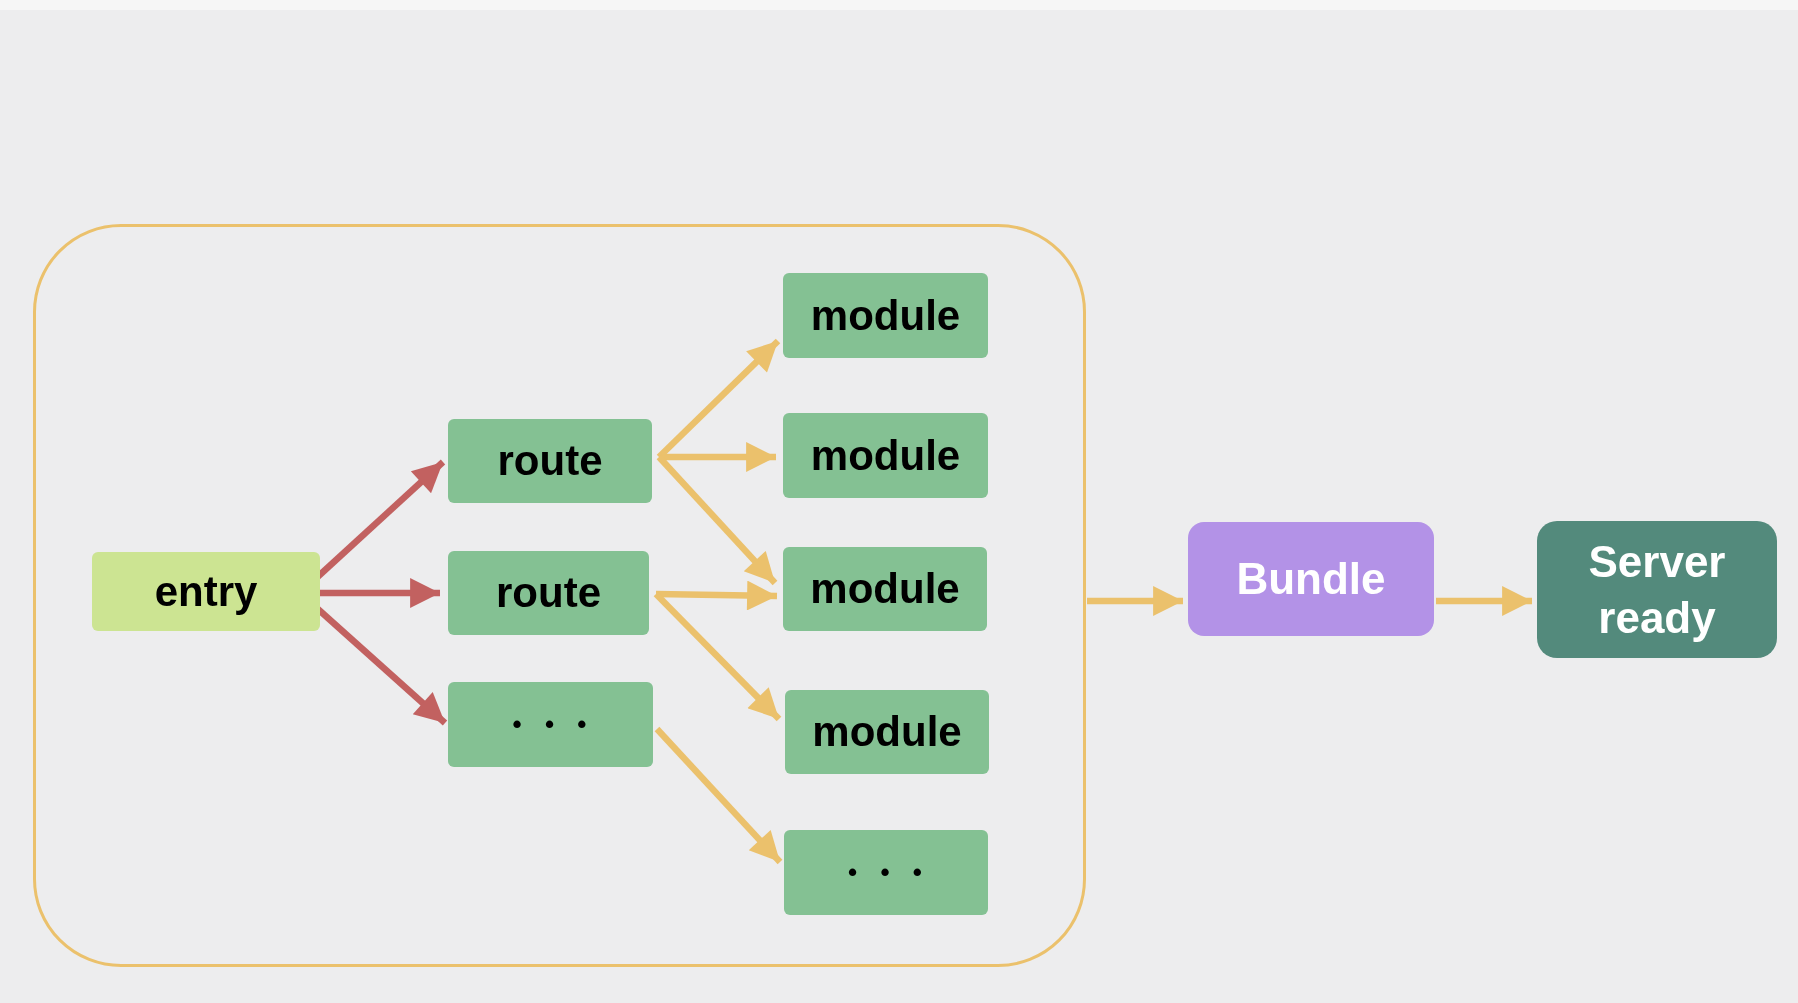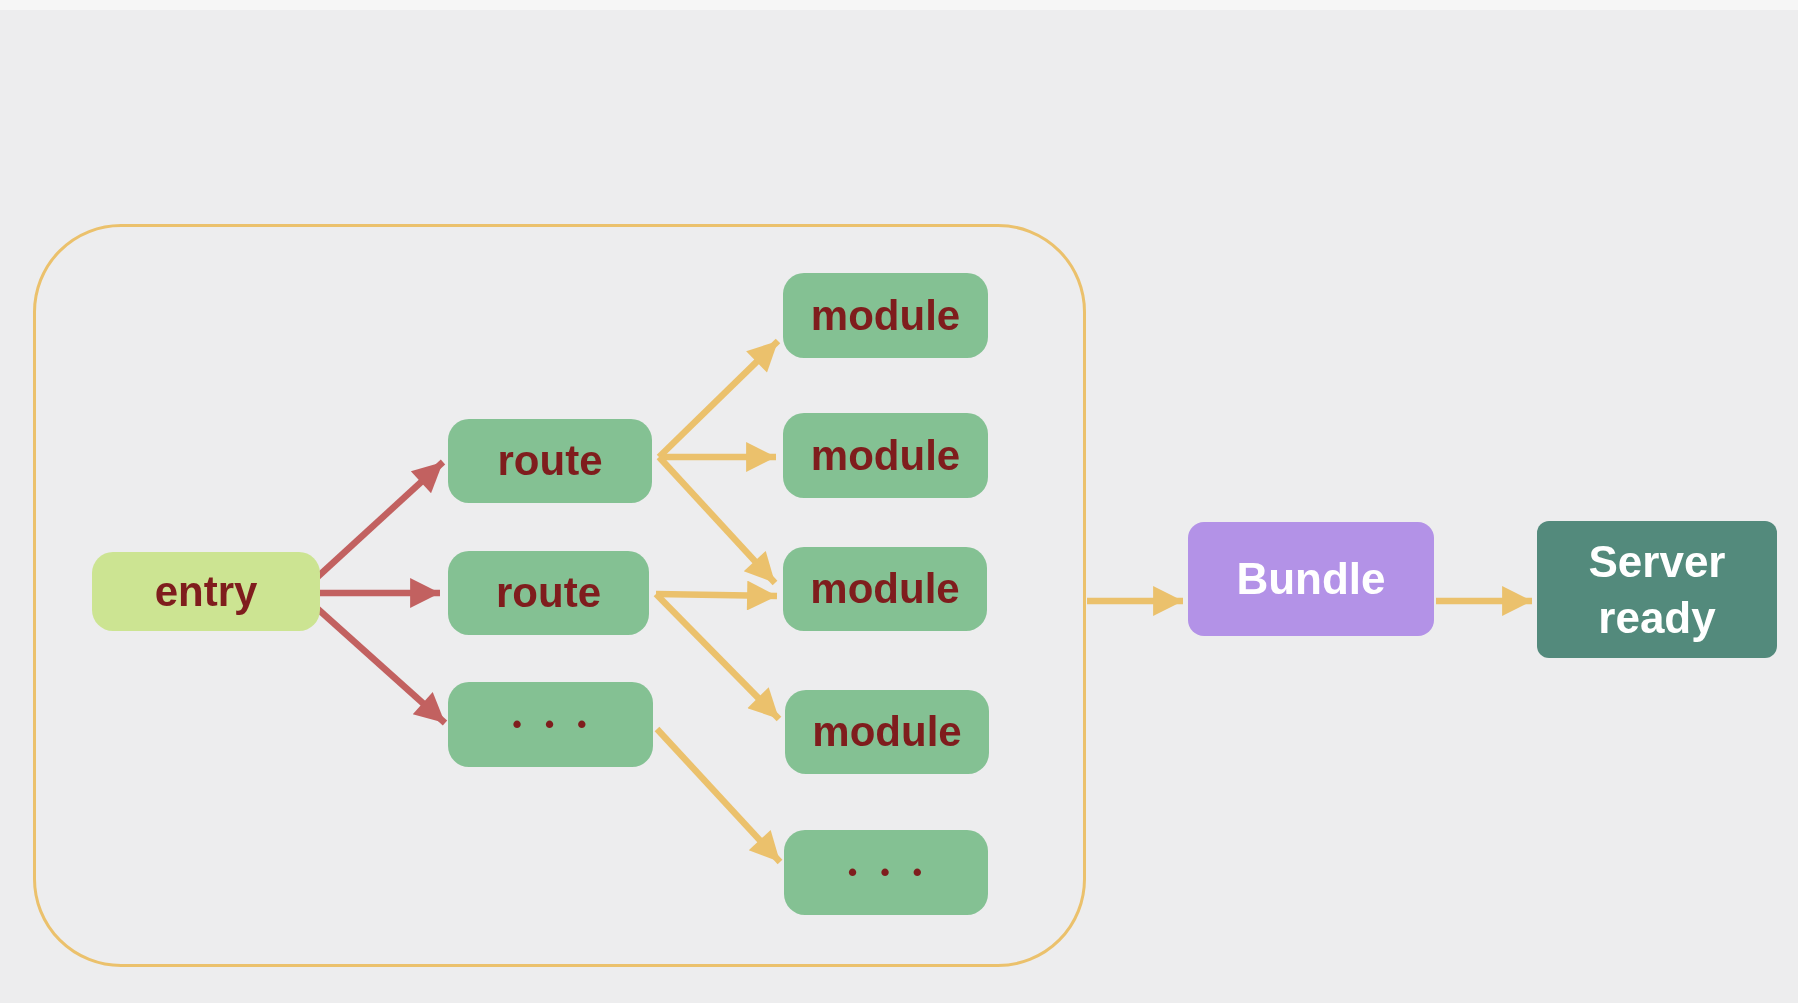--- a/index.html
+++ b/index.html
@@ -20,28 +20,28 @@
     position:absolute;left:33px;top:224px;width:1053px;height:743px;
     border:3.5px solid #EBC16C;border-radius:88px;
     box-sizing:border-box;background:transparent;
   }
   .arrow-layer{position:absolute;left:0;top:0;width:1798px;height:1003px;pointer-events:none;}
   .edge{stroke-width:6.5;fill:none;}
   .edge.red{stroke:#C26160;}
   .edge.yellow{stroke:#EBC16C;}
   .node{
     position:absolute;display:flex;align-items:center;justify-content:center;
-    border-radius:21px;font-size:42px;font-weight:600;color:#7f1d1d;
+    border-radius:6px;font-size:42px;font-weight:600;color:#000000;
     box-sizing:border-box;text-align:center;
   }
   .node.green{background:#84C193;}
   .node.entry{background:#CCE492;}
   .node.dots{font-size:26px;font-weight:700;word-spacing:12px;letter-spacing:2px;}
   .node.bundle{background:#B392E7;color:#FFFFFF;font-weight:700;font-size:44px;border-radius:16px;}
-  .node.server{background:#538A7C;color:#FFFFFF;font-weight:700;font-size:44px;border-radius:12px;line-height:1.27;padding:0 12px;}
+  .node.server{background:#538A7C;color:#FFFFFF;font-weight:700;font-size:44px;border-radius:20px;line-height:1.27;padding:0 12px;}
   .watermark{
     position:absolute;right:6px;bottom:10px;
     font-size:34px;font-weight:400;color:#DADADA;
     text-shadow:-1px -1px 0 #C9C9C9, 1px 1px 0 #FFFFFF;
     white-space:nowrap;
   }
 </style>
 </head>
 <body>
 

